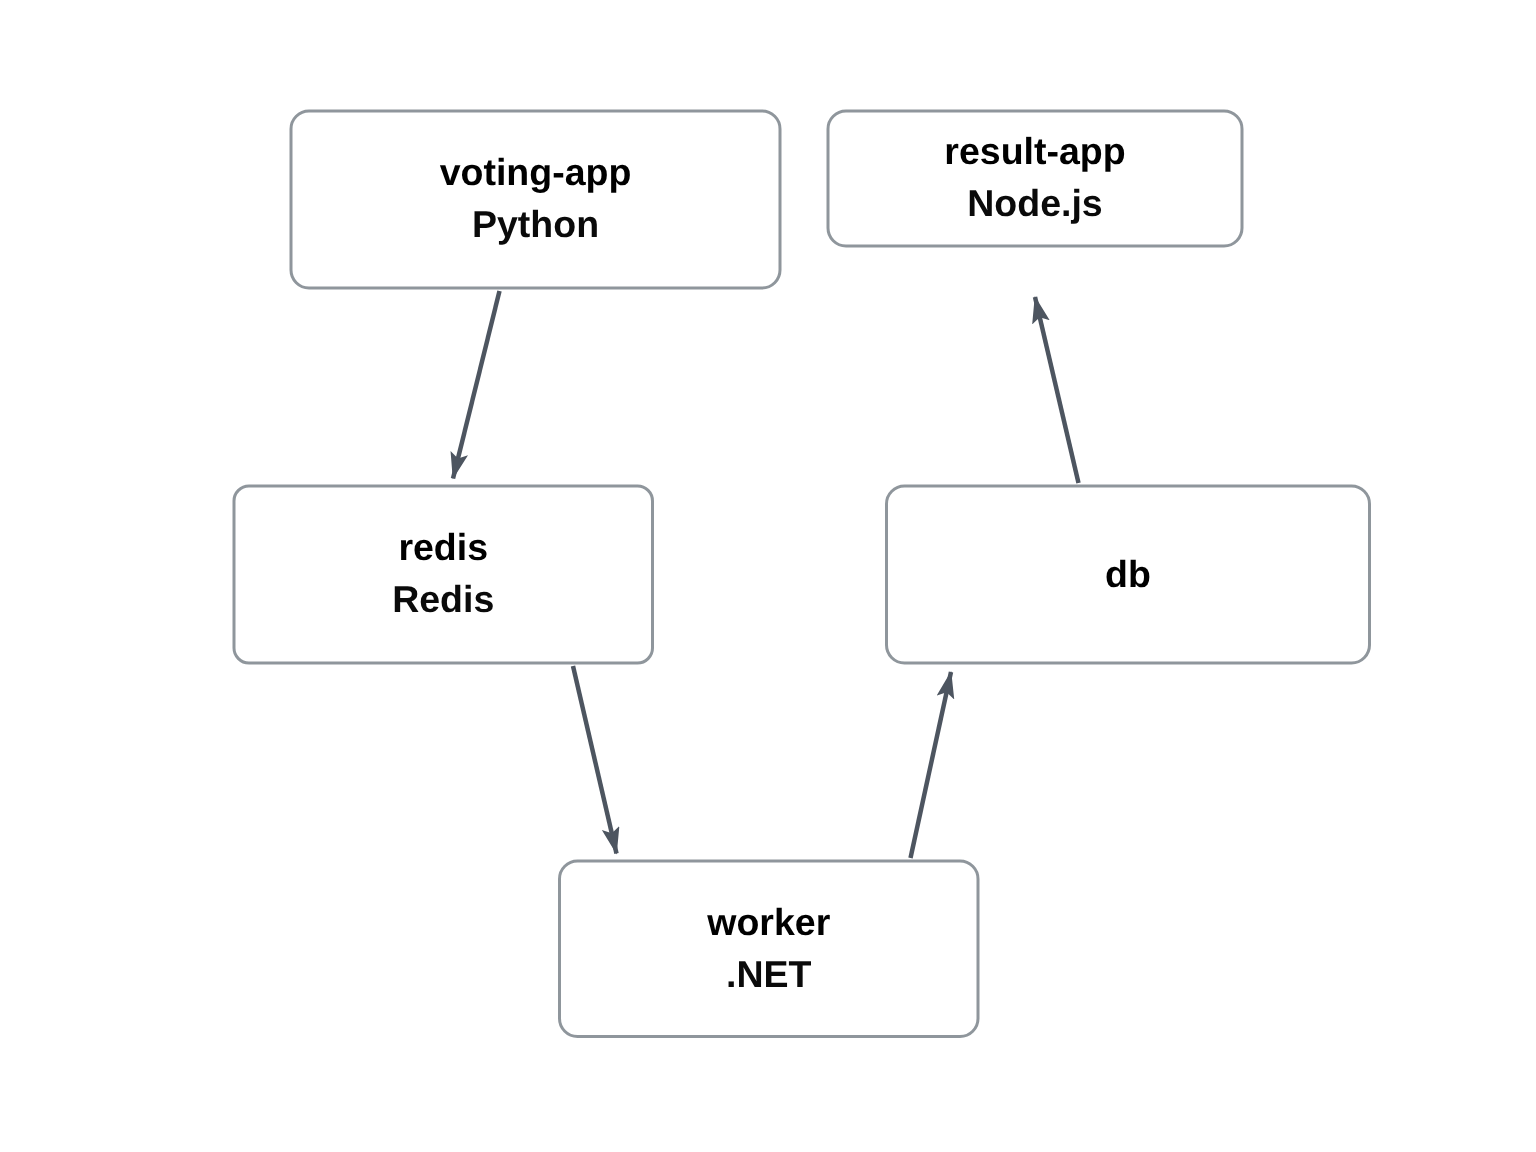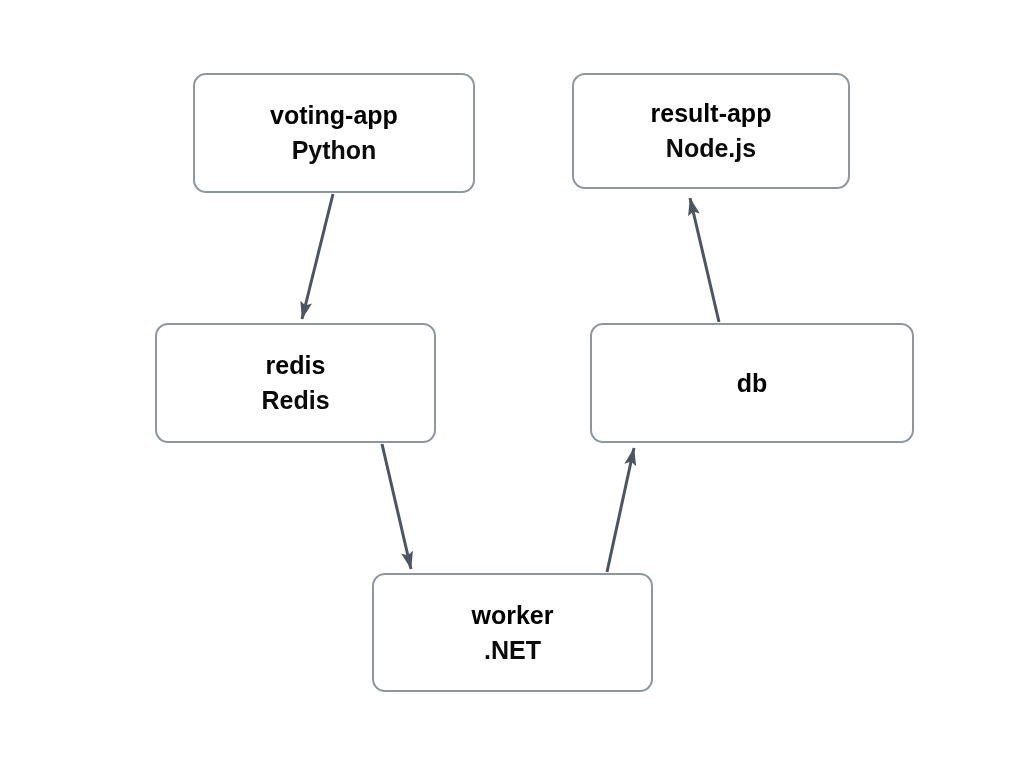--- a/index.html
+++ b/index.html
@@ -63,31 +63,31 @@
       <marker id="arrowhead" markerWidth="8" markerHeight="6" refX="5.8" refY="2" orient="auto" markerUnits="strokeWidth">
         <path d="M0,0 L6,2 L0,4 L1.2,2 Z" fill="#4d5560"></path>
       </marker>
     </defs>
     <line class="edge-line" x1="333" y1="194" x2="302" y2="319" marker-end="url(#arrowhead)"></line>
     <line class="edge-line" x1="382" y1="444" x2="411" y2="569" marker-end="url(#arrowhead)"></line>
     <line class="edge-line" x1="607" y1="572" x2="634" y2="448" marker-end="url(#arrowhead)"></line>
     <line class="edge-line" x1="719" y1="322" x2="690" y2="198" marker-end="url(#arrowhead)"></line>
   </svg>
 
-  <div class="node" style="left:193px; top:73px; width:282px; height:120px;">
+  <div class="node" style="left:193px; top:73px; width:328px; height:120px;">
     <div class="node-title">voting-app</div>
     <div class="node-tech">Python</div>
   </div>
 
-  <div class="node" style="left:551px; top:73px; width:278px; height:116px;margin-left:21px;">
+  <div class="node" style="left:551px; top:73px; width:278px; height:92px;">
     <div class="node-title">result-app</div>
     <div class="node-tech">Node.js</div>
   </div>
 
-  <div class="node" style="left:155px; top:323px; width:281px; height:120px;">
+  <div class="node" style="left:155px; top:323px; width:281px; height:120px;border-radius:11px;">
     <div class="node-title">redis</div>
     <div class="node-tech">Redis</div>
   </div>
 
   <div class="node" style="left:590px; top:323px; width:324px; height:120px;">
     <div class="node-title">db</div>
   </div>
 
   <div class="node" style="left:372px; top:573px; width:281px; height:119px;">
     <div class="node-title">worker</div>

